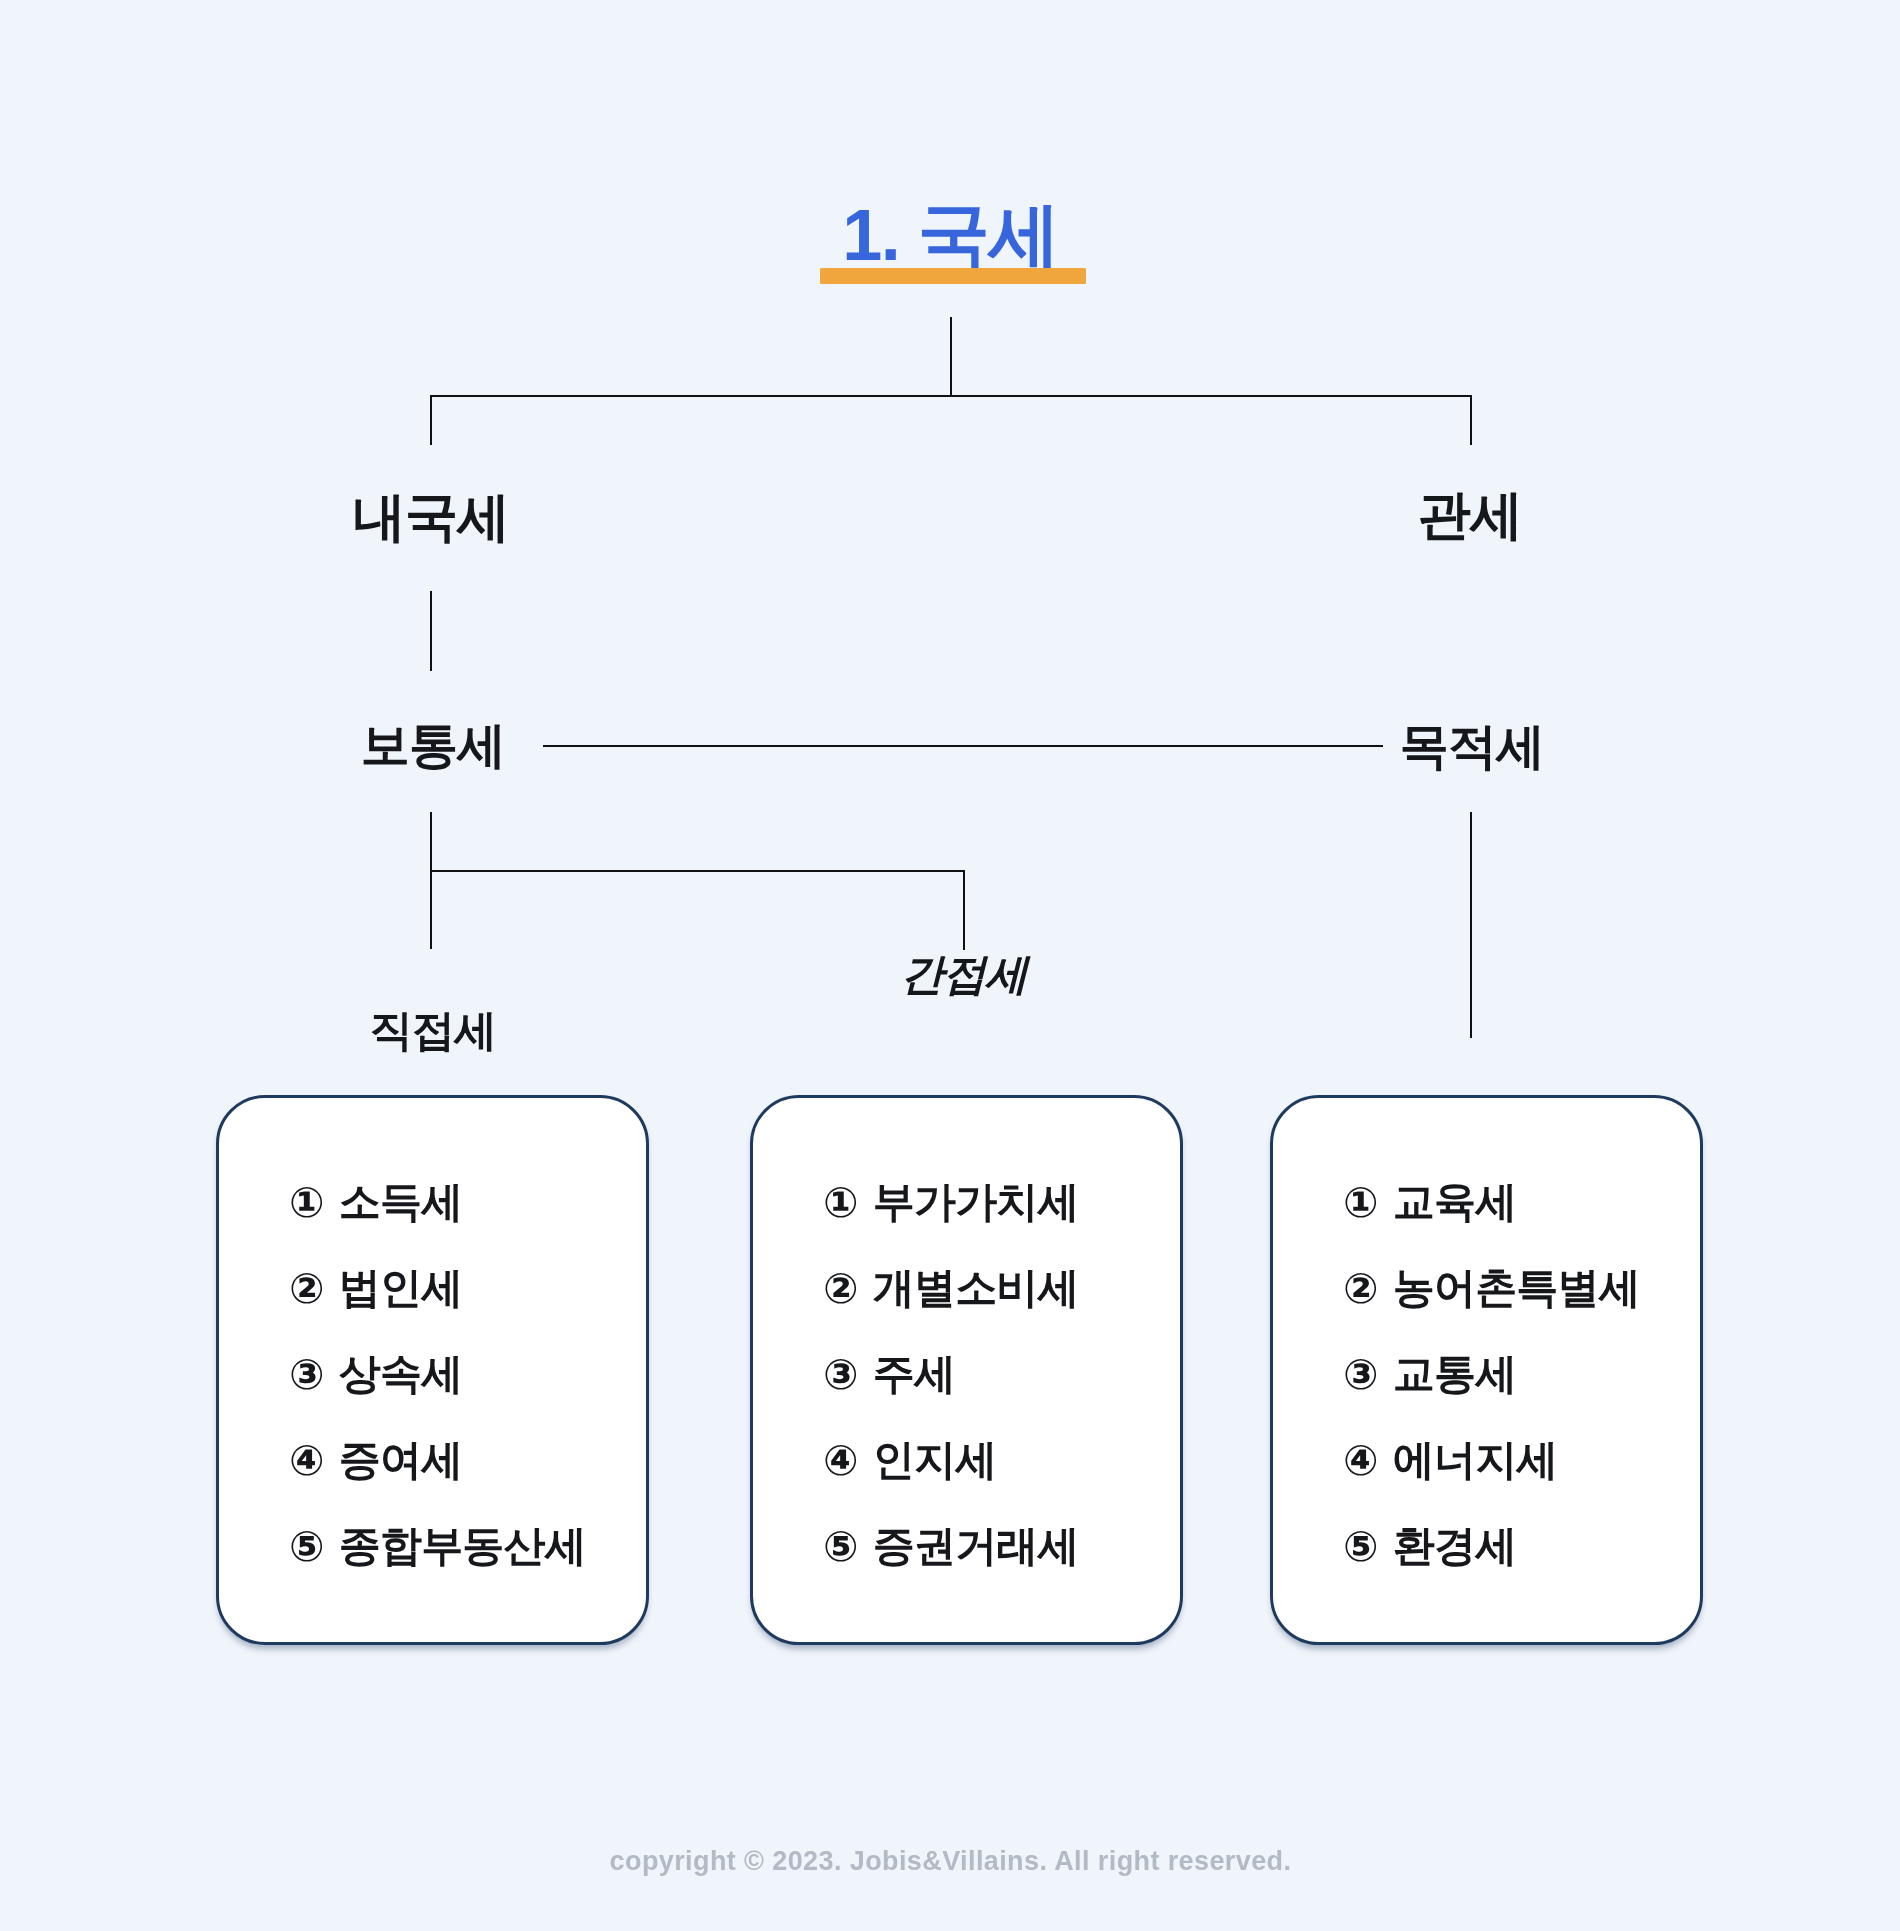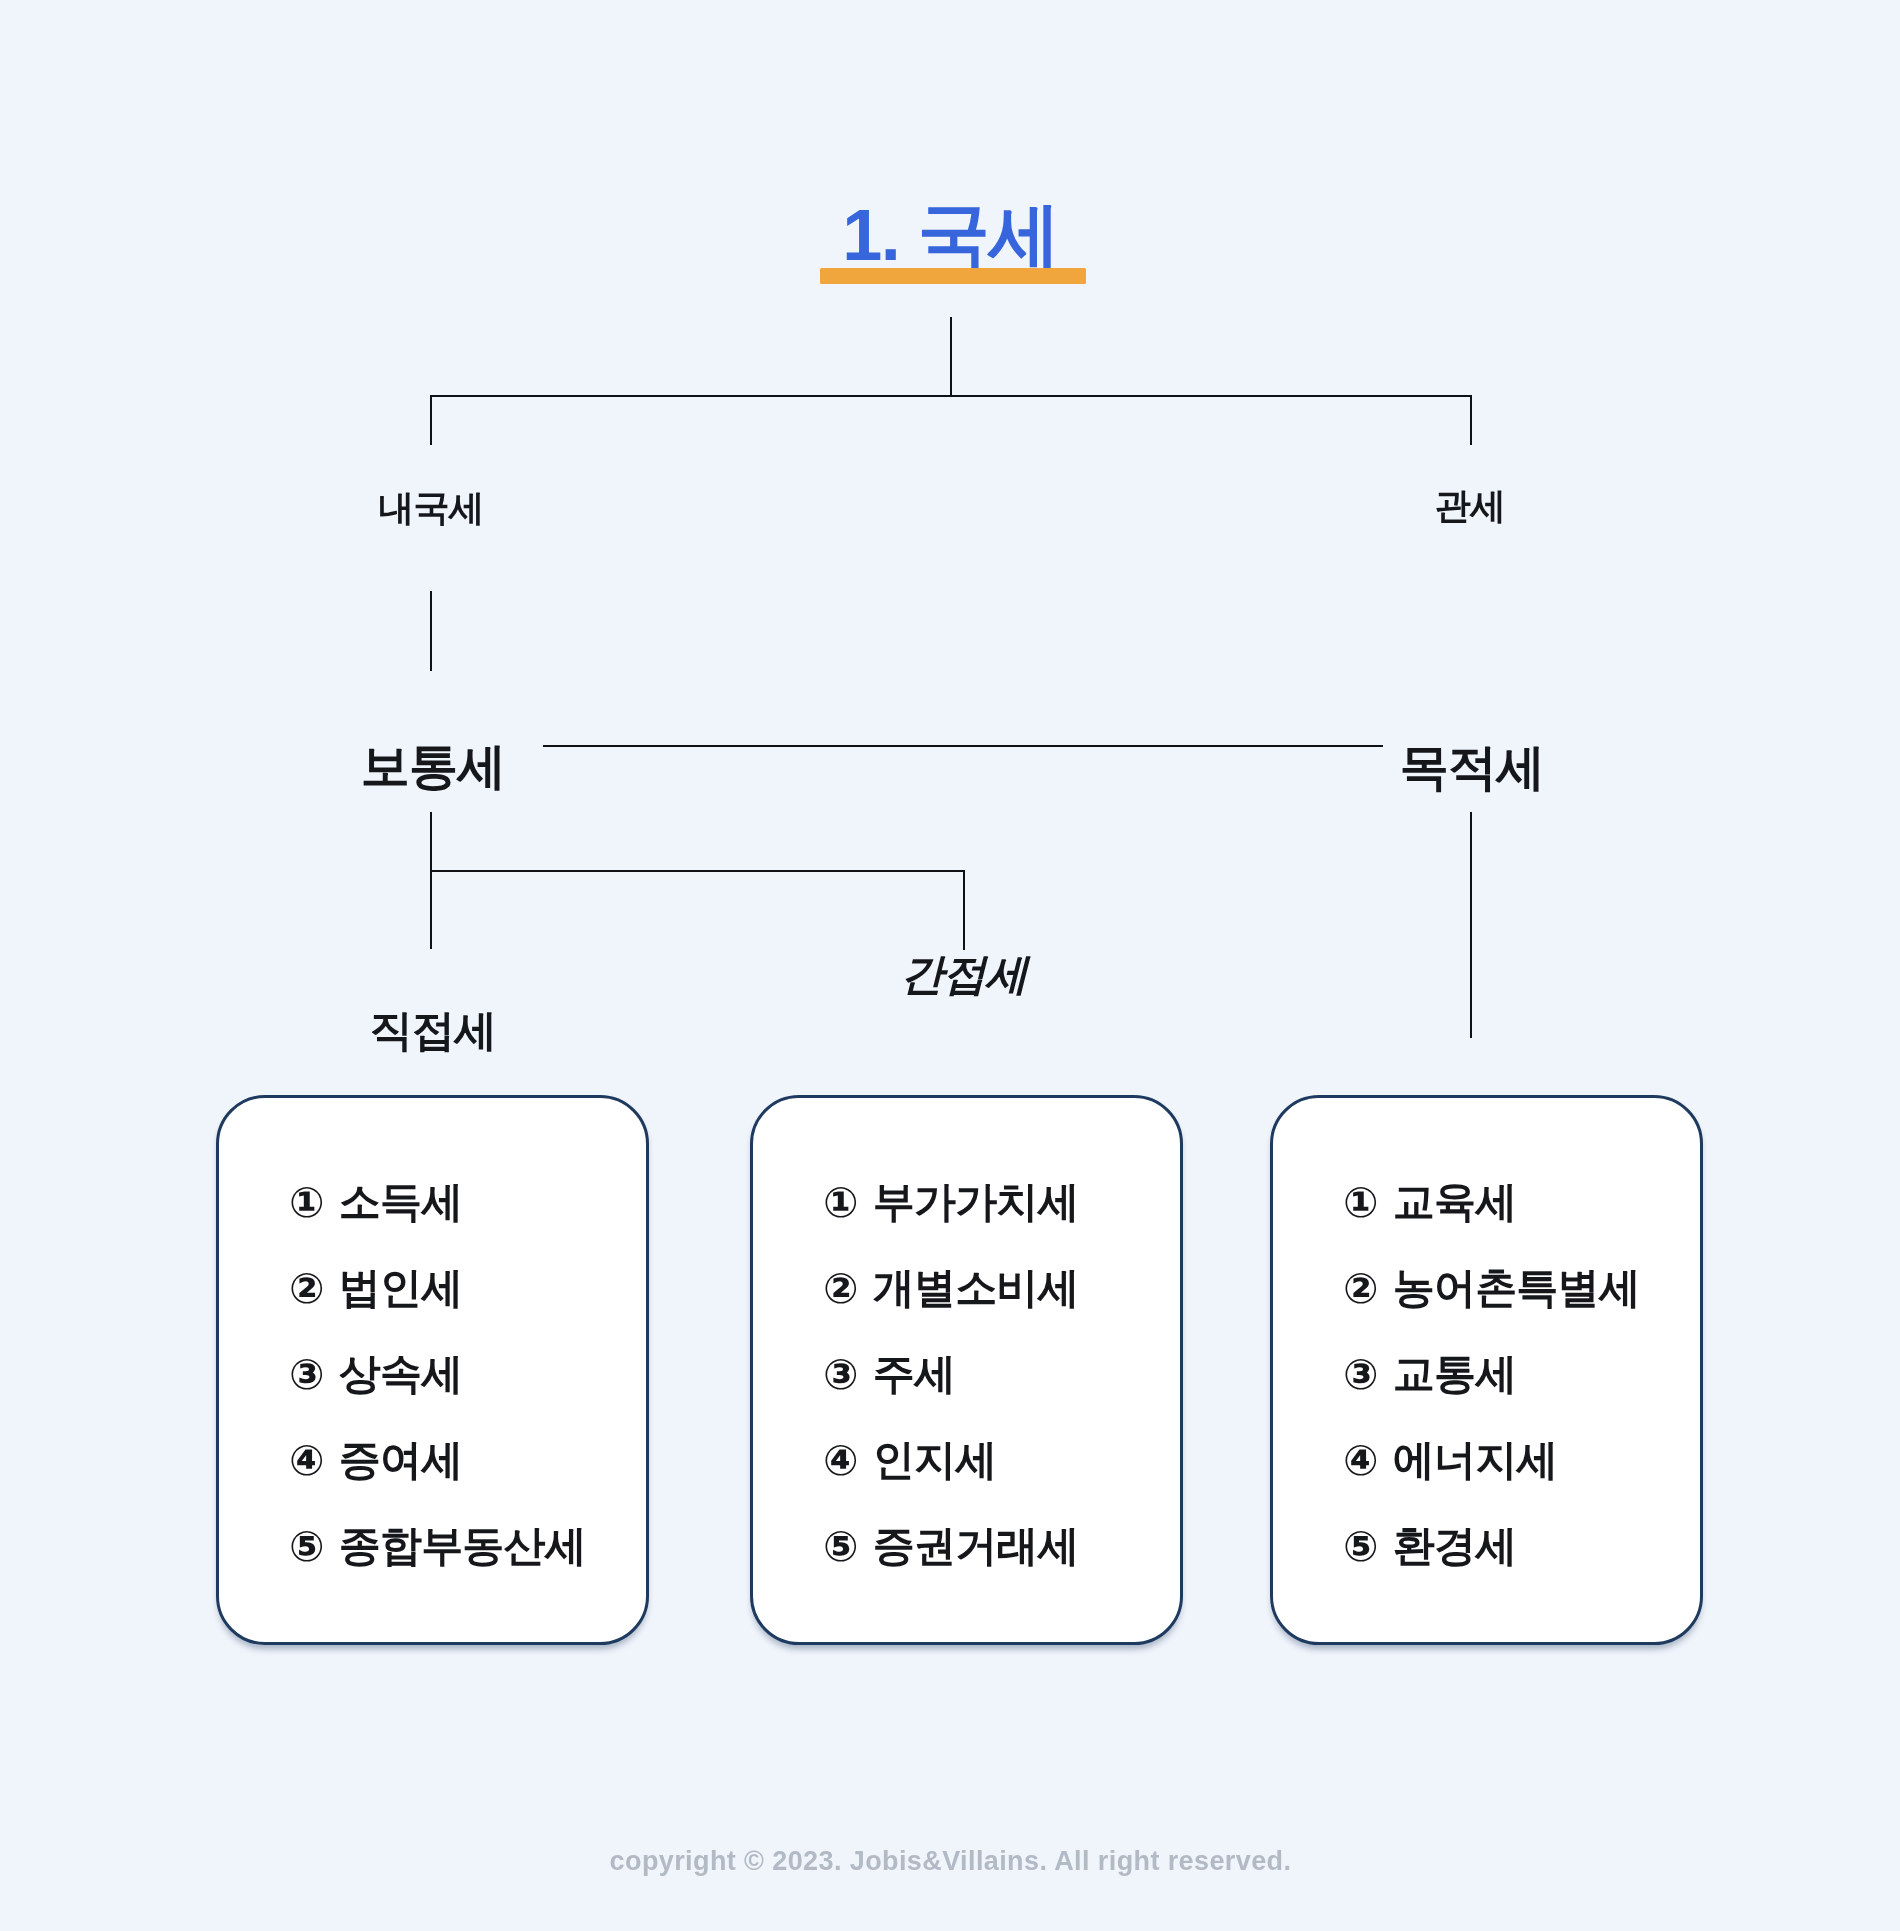--- a/index.html
+++ b/index.html
@@ -54,22 +54,22 @@
 
   
   .node {
     width: 304px;
     text-align: center;
     font-weight: 800;
     letter-spacing: -0.8px;
     white-space: nowrap;
     line-height: 1.0;
   }
-  .node-lv1 { font-size: 36px; }
-  .node-lv2 { font-size: 49px; margin-top: 21px; }
+  .node-lv1 { font-size: 53px; }
+  .node-lv2 { font-size: 49px; }
   .node-lv3 { font-size: 43px; margin-top: 12px; }
   .node-internal { left: 279px;  top: 490px; }
   .node-customs  { left: 1318px; top: 488px; }
   .node-ordinary { left: 281px;  top: 721px; }
   .node-purpose  { left: 1320px; top: 722px; }
   .node-direct   { left: 281px;  top: 997px; }
   .node-indirect { left: 812px; top: 941px; font-style: italic; }
 
   
   .tax-card {

